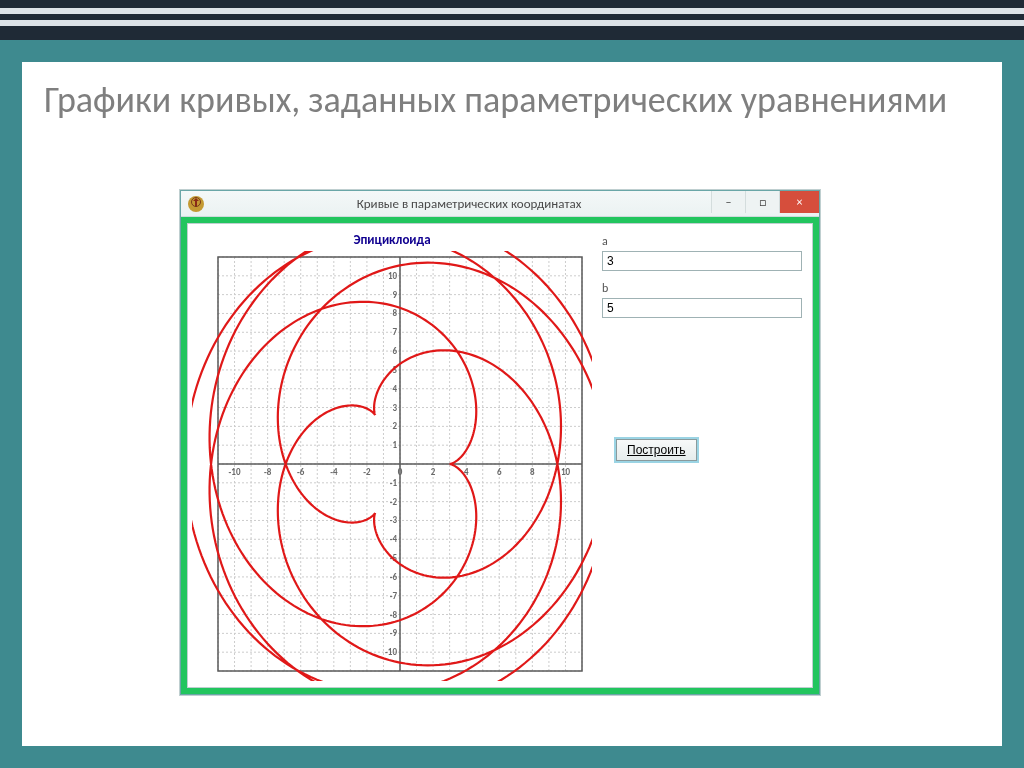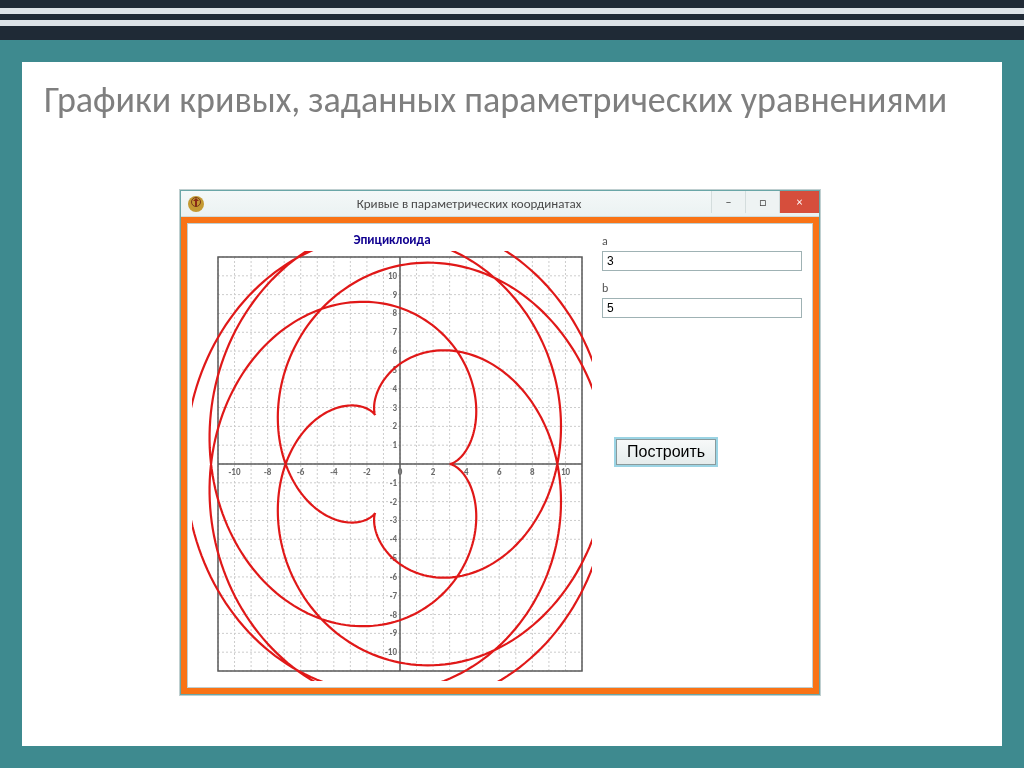--- a/index.html
+++ b/index.html
@@ -40,21 +40,21 @@
     font-weight: 300;
     color: #7f7f7f;
     line-height: 1.15;
   }
 
   .app-window {
     position: absolute;
     top: 190px; left: 180px;
     width: 640px;
     height: 505px;
-    background: #f97316;
+    background: #22c55e;
     border: 1px solid #6aa6a7;
     box-shadow: 0 0 0 1px #bfcfd0;
   }
   .titlebar {
     position: relative;
     height: 26px;
     background: linear-gradient(#f4f8f8, #ebf2f2);
     border-bottom: 1px solid #cfdcdc;
     display: flex;
     align-items: center;
@@ -121,26 +121,27 @@
     width: 200px;
     height: 20px;
     border: 1px solid #9fb2b4;
     font-size: 12px;
     padding: 0 4px;
     background: #fff;
   }
   .plot-btn {
     position: absolute;
     top: 215px; left: 428px;
-    font-size: 16px;
+    font-size: 12px;
     padding: 3px 10px;
     border: 1px solid #8a9a9c;
     background: linear-gradient(#f7f9f9, #e5ecec);
     box-shadow: 0 0 0 2px #9bd4e4;
     cursor: pointer;
+    text-decoration: underline;
   }
 
   
   .grid-line { stroke: #cccccc; stroke-width: 1; stroke-dasharray: 2 2; }
   .axis-line { stroke: #5a5a5a; stroke-width: 1.5; }
   .frame-line { stroke: #5a5a5a; stroke-width: 1.5; fill: none; }
   .tick-label { font-size: 9px; fill: #6a6a6a; font-weight: bold; }
   .curve { stroke: #e01818; stroke-width: 2.2; fill: none; }
 </style>
 </head>

